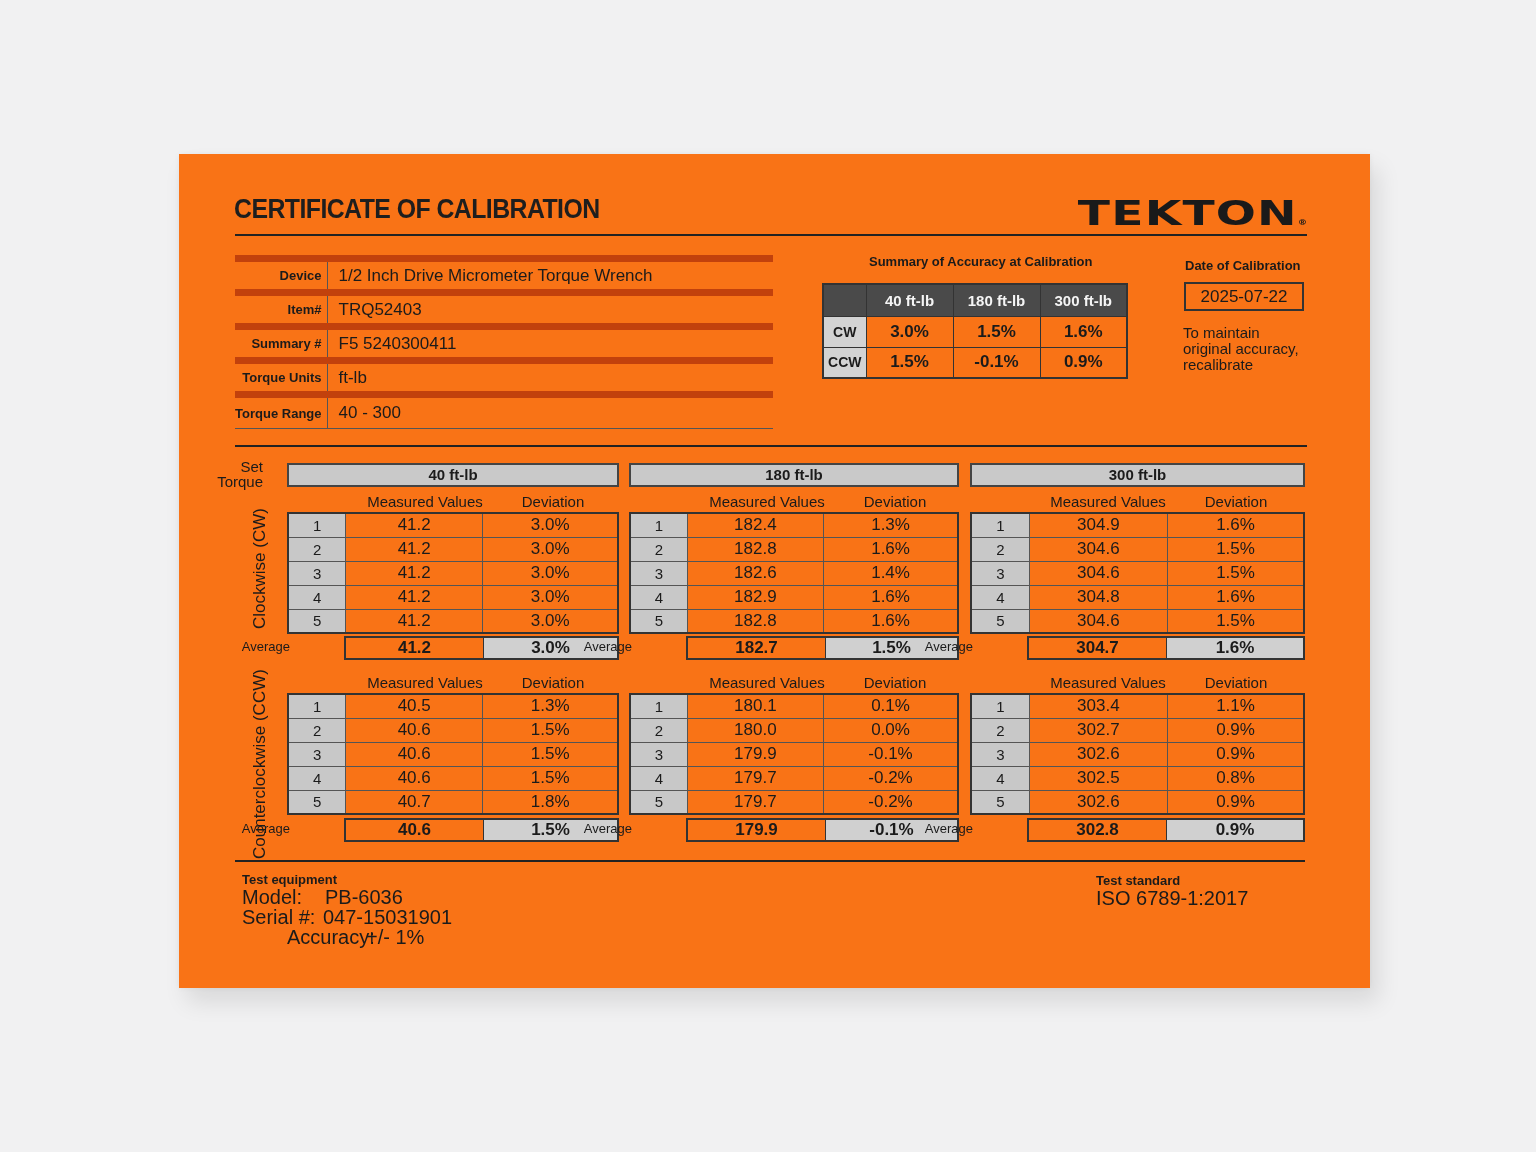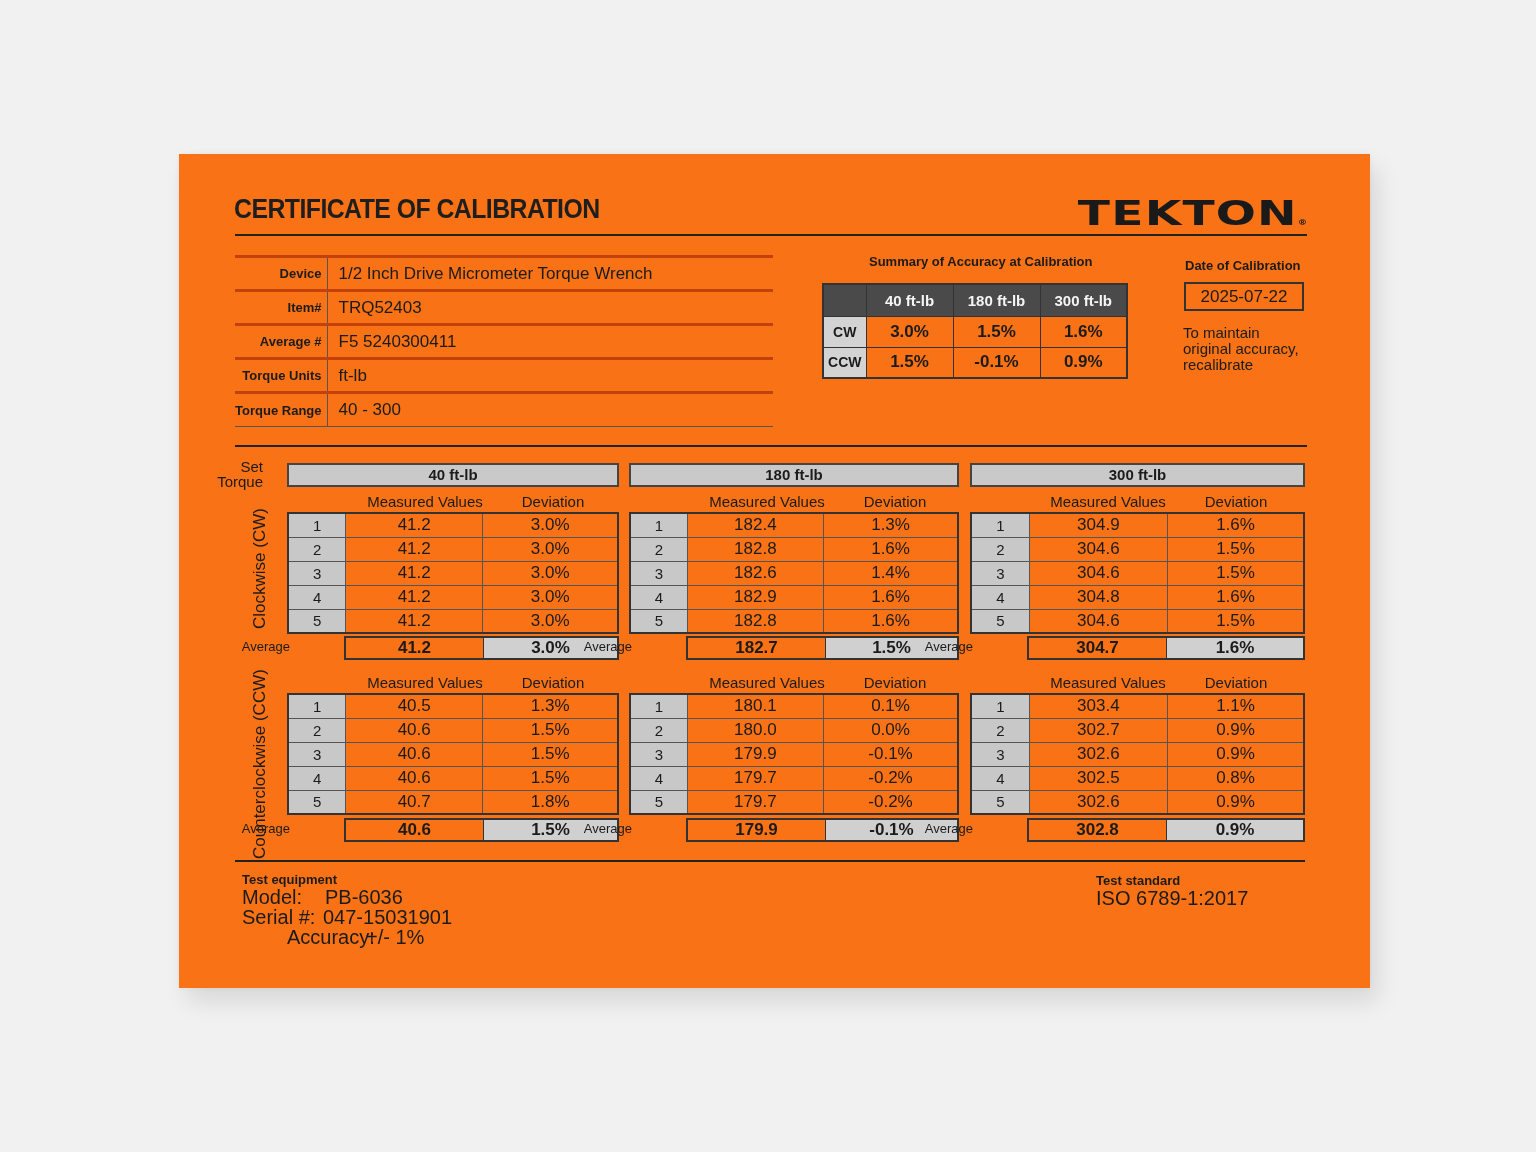--- a/index.html
+++ b/index.html
@@ -29,21 +29,21 @@
     right: 62px; top: 36px;
     font-family: "DejaVu Sans", sans-serif;
     font-size: 40px; font-weight: 900; letter-spacing: 1px; color: #1a1a1a;
     transform: scaleX(1.18) scaleY(0.85); transform-origin: right;
   }
   .logo .reg { font-size: 8px; vertical-align: baseline; }
   .hrule { left: 56px; width: 1072px; height: 2px; background: #222; }
 
   
   .devtable { left: 56px; top: 101px; width: 538px; border-collapse: collapse; }
-  .devtable td { border-top: 3px solid #c2410c; height: 34px; }
+  .devtable td { border-top: 7px solid #c2410c; height: 34px; }
   .devtable tr:last-child td { border-bottom: 1px solid #555; }
   .devtable td.lbl {
     width: 92px; text-align: right; padding-right: 5px;
     font-size: 13px; font-weight: bold; border-right: 1px solid #555;
   }
   .devtable td.val { padding-left: 11px; font-size: 17px; }
 
   
   .sum-title { left: 690px; top: 100px; font-size: 13px; font-weight: bold; }
   .sumtable { left: 643px; top: 129px; border-collapse: collapse; border: 2px solid #333; }
@@ -107,21 +107,21 @@
     <tbody>
         <tr>
           <td class="lbl">Device</td>
           <td class="val">1/2 Inch Drive Micrometer Torque Wrench</td>
         </tr>
     <tr>
           <td class="lbl">Item#</td>
           <td class="val">TRQ52403</td>
         </tr>
     <tr>
-          <td class="lbl">Average #</td>
+          <td class="lbl">Summary #</td>
           <td class="val">F5 5240300411</td>
         </tr>
     <tr>
           <td class="lbl">Torque Units</td>
           <td class="val">ft-lb</td>
         </tr>
     <tr>
           <td class="lbl">Torque Range</td>
           <td class="val">40 - 300</td>
         </tr>

